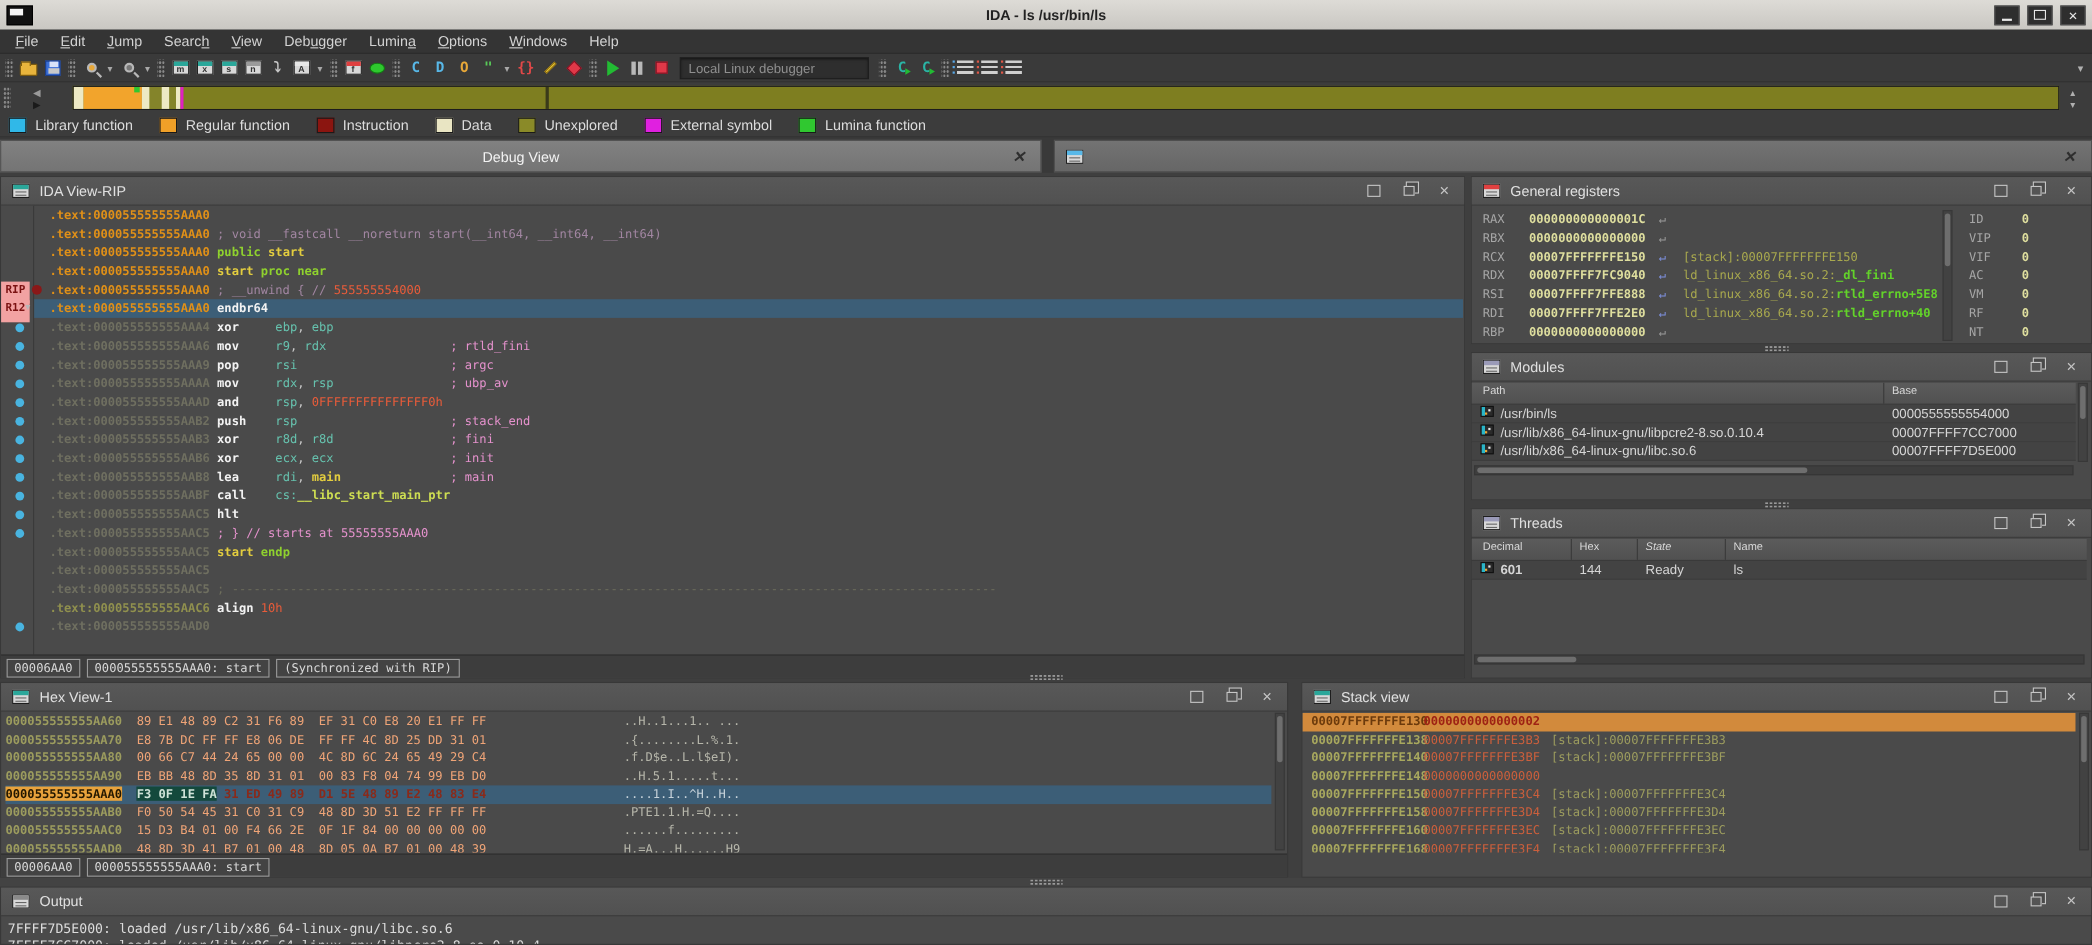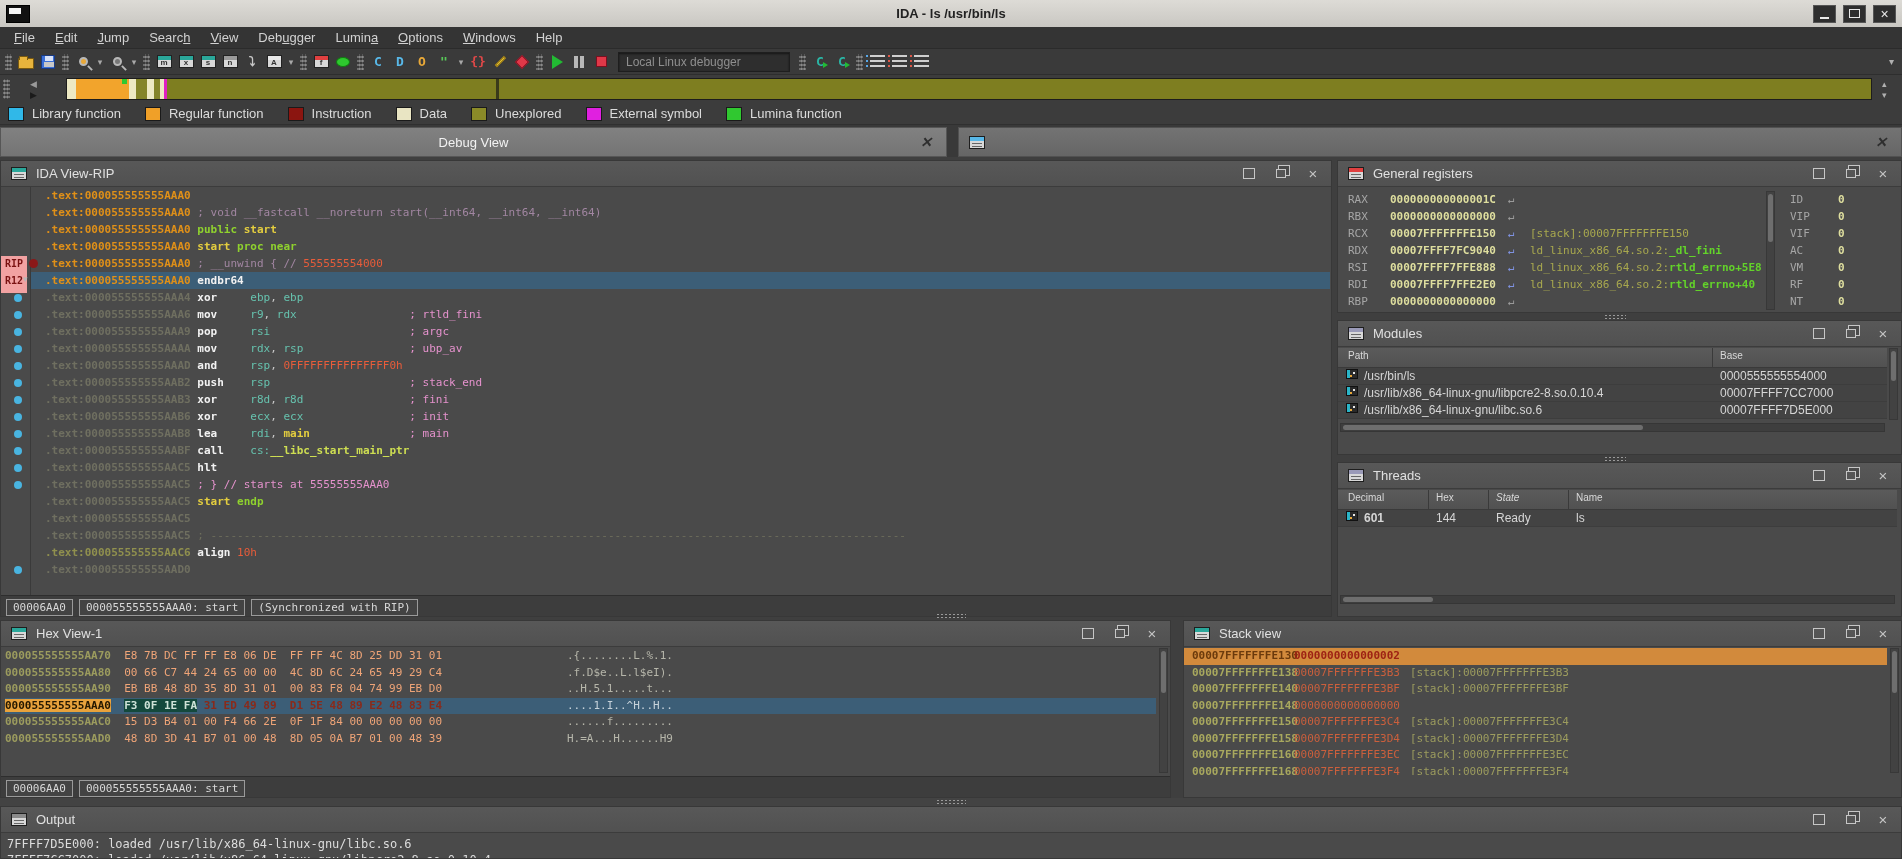--- a/index.html
+++ b/index.html
@@ -495,24 +495,26 @@
   <div class="ptitle">
     <span class="picon" style="--c:#2aa79a"></span>
     <span>Hex View-1</span>
     <span class="pbtns">
       <span class="pb pb-max"></span>
       <span class="pb pb-float"></span>
       <span class="pb pb-close">×</span>
     </span>
   </div>
   <div id="hex-rows" style="position:absolute;left:0;top:27px;right:14px;bottom:22px;overflow:hidden;padding-left:4px">
+      <div class="hxrow"><span class="hx-addr">000055555555AA60</span><span class="hx-b">  89 E1 48 89 C2 31 F6 89  EF 31 C0 E8 20 E1 FF FF</span><span class="hx-a">..H..1...1.. ...</span></div>
       <div class="hxrow"><span class="hx-addr">000055555555AA70</span><span class="hx-b">  E8 7B DC FF FF E8 06 DE  FF FF 4C 8D 25 DD 31 01</span><span class="hx-a">.{........L.%.1.</span></div>
       <div class="hxrow"><span class="hx-addr">000055555555AA80</span><span class="hx-b">  00 66 C7 44 24 65 00 00  4C 8D 6C 24 65 49 29 C4</span><span class="hx-a">.f.D$e..L.l$eI).</span></div>
       <div class="hxrow"><span class="hx-addr">000055555555AA90</span><span class="hx-b">  EB BB 48 8D 35 8D 31 01  00 83 F8 04 74 99 EB D0</span><span class="hx-a">..H.5.1.....t...</span></div>
       <div class="hxrow cur"><span class="hx-addr">000055555555AAA0</span><span>  </span><span class="hx-sel">F3 0F 1E FA</span><span class="hx-rest"> 31 ED 49 89  D1 5E 48 89 E2 48 83 E4</span><span class="hx-a">....1.I..^H..H..</span></div>
+      <div class="hxrow"><span class="hx-addr">000055555555AAB0</span><span class="hx-b">  F0 50 54 45 31 C0 31 C9  48 8D 3D 51 E2 FF FF FF</span><span class="hx-a">.PTE1.1.H.=Q....</span></div>
       <div class="hxrow"><span class="hx-addr">000055555555AAC0</span><span class="hx-b">  15 D3 B4 01 00 F4 66 2E  0F 1F 84 00 00 00 00 00</span><span class="hx-a">......f.........</span></div>
       <div class="hxrow"><span class="hx-addr">000055555555AAD0</span><span class="hx-b">  48 8D 3D 41 B7 01 00 48  8D 05 0A B7 01 00 48 39</span><span class="hx-a">H.=A...H......H9</span></div>
     </div>
   <div class="vsb" style="right:2px;top:27px;bottom:24px">
       <span class="thumb" style="top:2px;height:42px"></span>
     </div>
   <div class="statusbar" id="hex-status">
       <span class="sbox">00006AA0</span>
       <span class="sbox">000055555555AAA0: start</span>
     </div>

